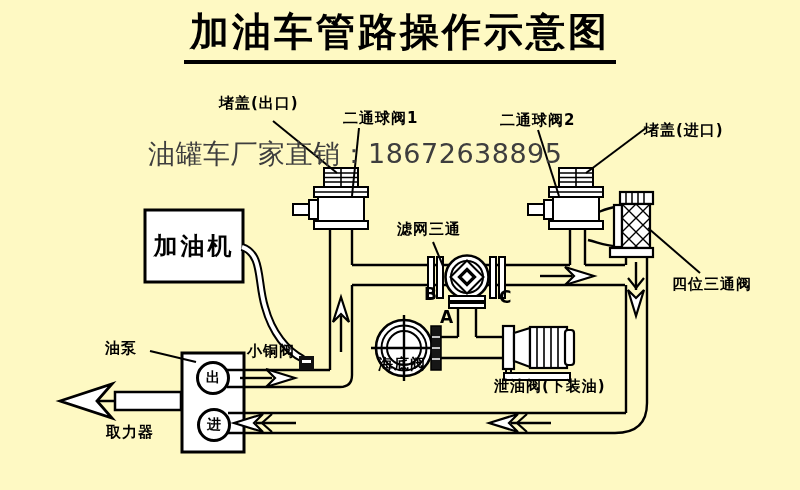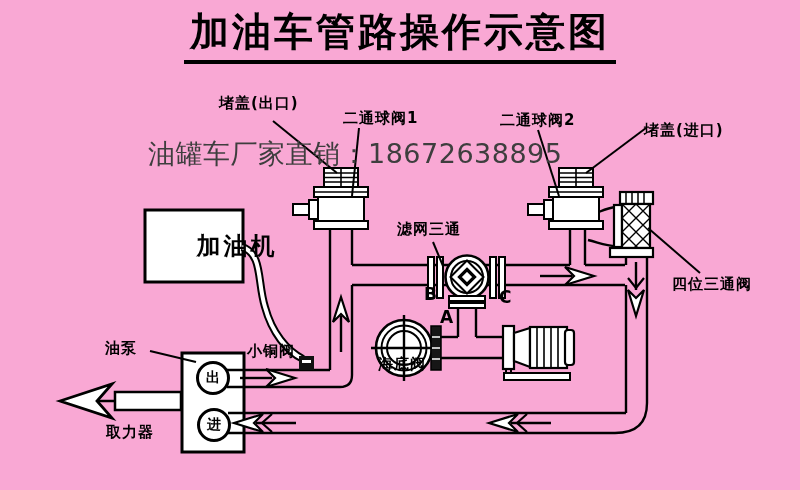--- a/index.html
+++ b/index.html
@@ -1,30 +1,30 @@
 <!DOCTYPE html>
 <html><head>
 <meta charset="utf-8">
 <style>
   html,body{margin:0;padding:0;background:#fff;}
-  .canvas{position:relative;width:800px;height:490px;background:#f9a8d4;overflow:hidden;
+  .canvas{position:relative;width:800px;height:490px;background:#fef9c3;overflow:hidden;
           font-family:"DejaVu Sans",sans-serif;color:#000;}
   .canvas svg{position:absolute;left:0;top:0;}
   .title{position:absolute;left:50%;top:5px;transform:translateX(-50%);
          font-size:39px;font-weight:800;letter-spacing:3px;white-space:nowrap;
          border-bottom:4px solid #000;padding:0 6px 1px 6px;}
   .watermark{position:absolute;left:148px;top:136px;font-size:27px;font-weight:400;
              color:#3e3e3e;letter-spacing:0.5px;white-space:nowrap;text-align:center;}
   .lbl{position:absolute;font-size:15px;font-weight:700;letter-spacing:1px;white-space:nowrap;}
   .port-lbl{position:absolute;font-size:17px;font-weight:700;}
   .port-circle{position:absolute;width:28px;height:28px;border:3px solid #000;border-radius:50%;
                background:#fff;display:flex;align-items:center;justify-content:center;
                font-size:14px;font-weight:700;}
   .box-text{position:absolute;display:flex;align-items:center;justify-content:center;
-            font-weight:700;padding-left:43px;}
+            font-weight:700;}
   .dispenser-text{left:145px;top:210px;width:98px;height:72px;font-size:24px;letter-spacing:3px;}
 </style>
 </head>
 <body>
 
 <div class="canvas">
 
 <svg width="800" height="490" viewBox="0 0 800 490">
 
   <g>
@@ -185,20 +185,21 @@
 <div class="lbl" style="left:219px;top:94px">堵盖(出口)</div>
 <div class="lbl" style="left:343px;top:109px">二通球阀1</div>
 <div class="lbl" style="left:500px;top:111px">二通球阀2</div>
 <div class="lbl" style="left:644px;top:121px">堵盖(进口)</div>
 <div class="lbl" style="left:397px;top:220px">滤网三通</div>
 <div class="lbl" style="left:672px;top:275px">四位三通阀</div>
 <div class="lbl" style="left:105px;top:339px">油泵</div>
 <div class="lbl" style="left:247px;top:342px">小铜阀</div>
 <div class="lbl" style="left:106px;top:423px">取力器</div>
 <div class="lbl" style="left:378px;top:355px">海底阀</div>
+<div class="lbl" style="left:494px;top:377px">泄油阀(下装油)</div>
 
 <div class="port-lbl" style="left:424px;top:284px">B</div>
 <div class="port-lbl" style="left:499px;top:287px">C</div>
 <div class="port-lbl" style="left:440px;top:307px">A</div>
 
 <div class="port-circle" style="left:196px;top:361px">
   <span>出</span>
 </div>
 <div class="port-circle" style="left:197px;top:408px">
   <span>进</span>

